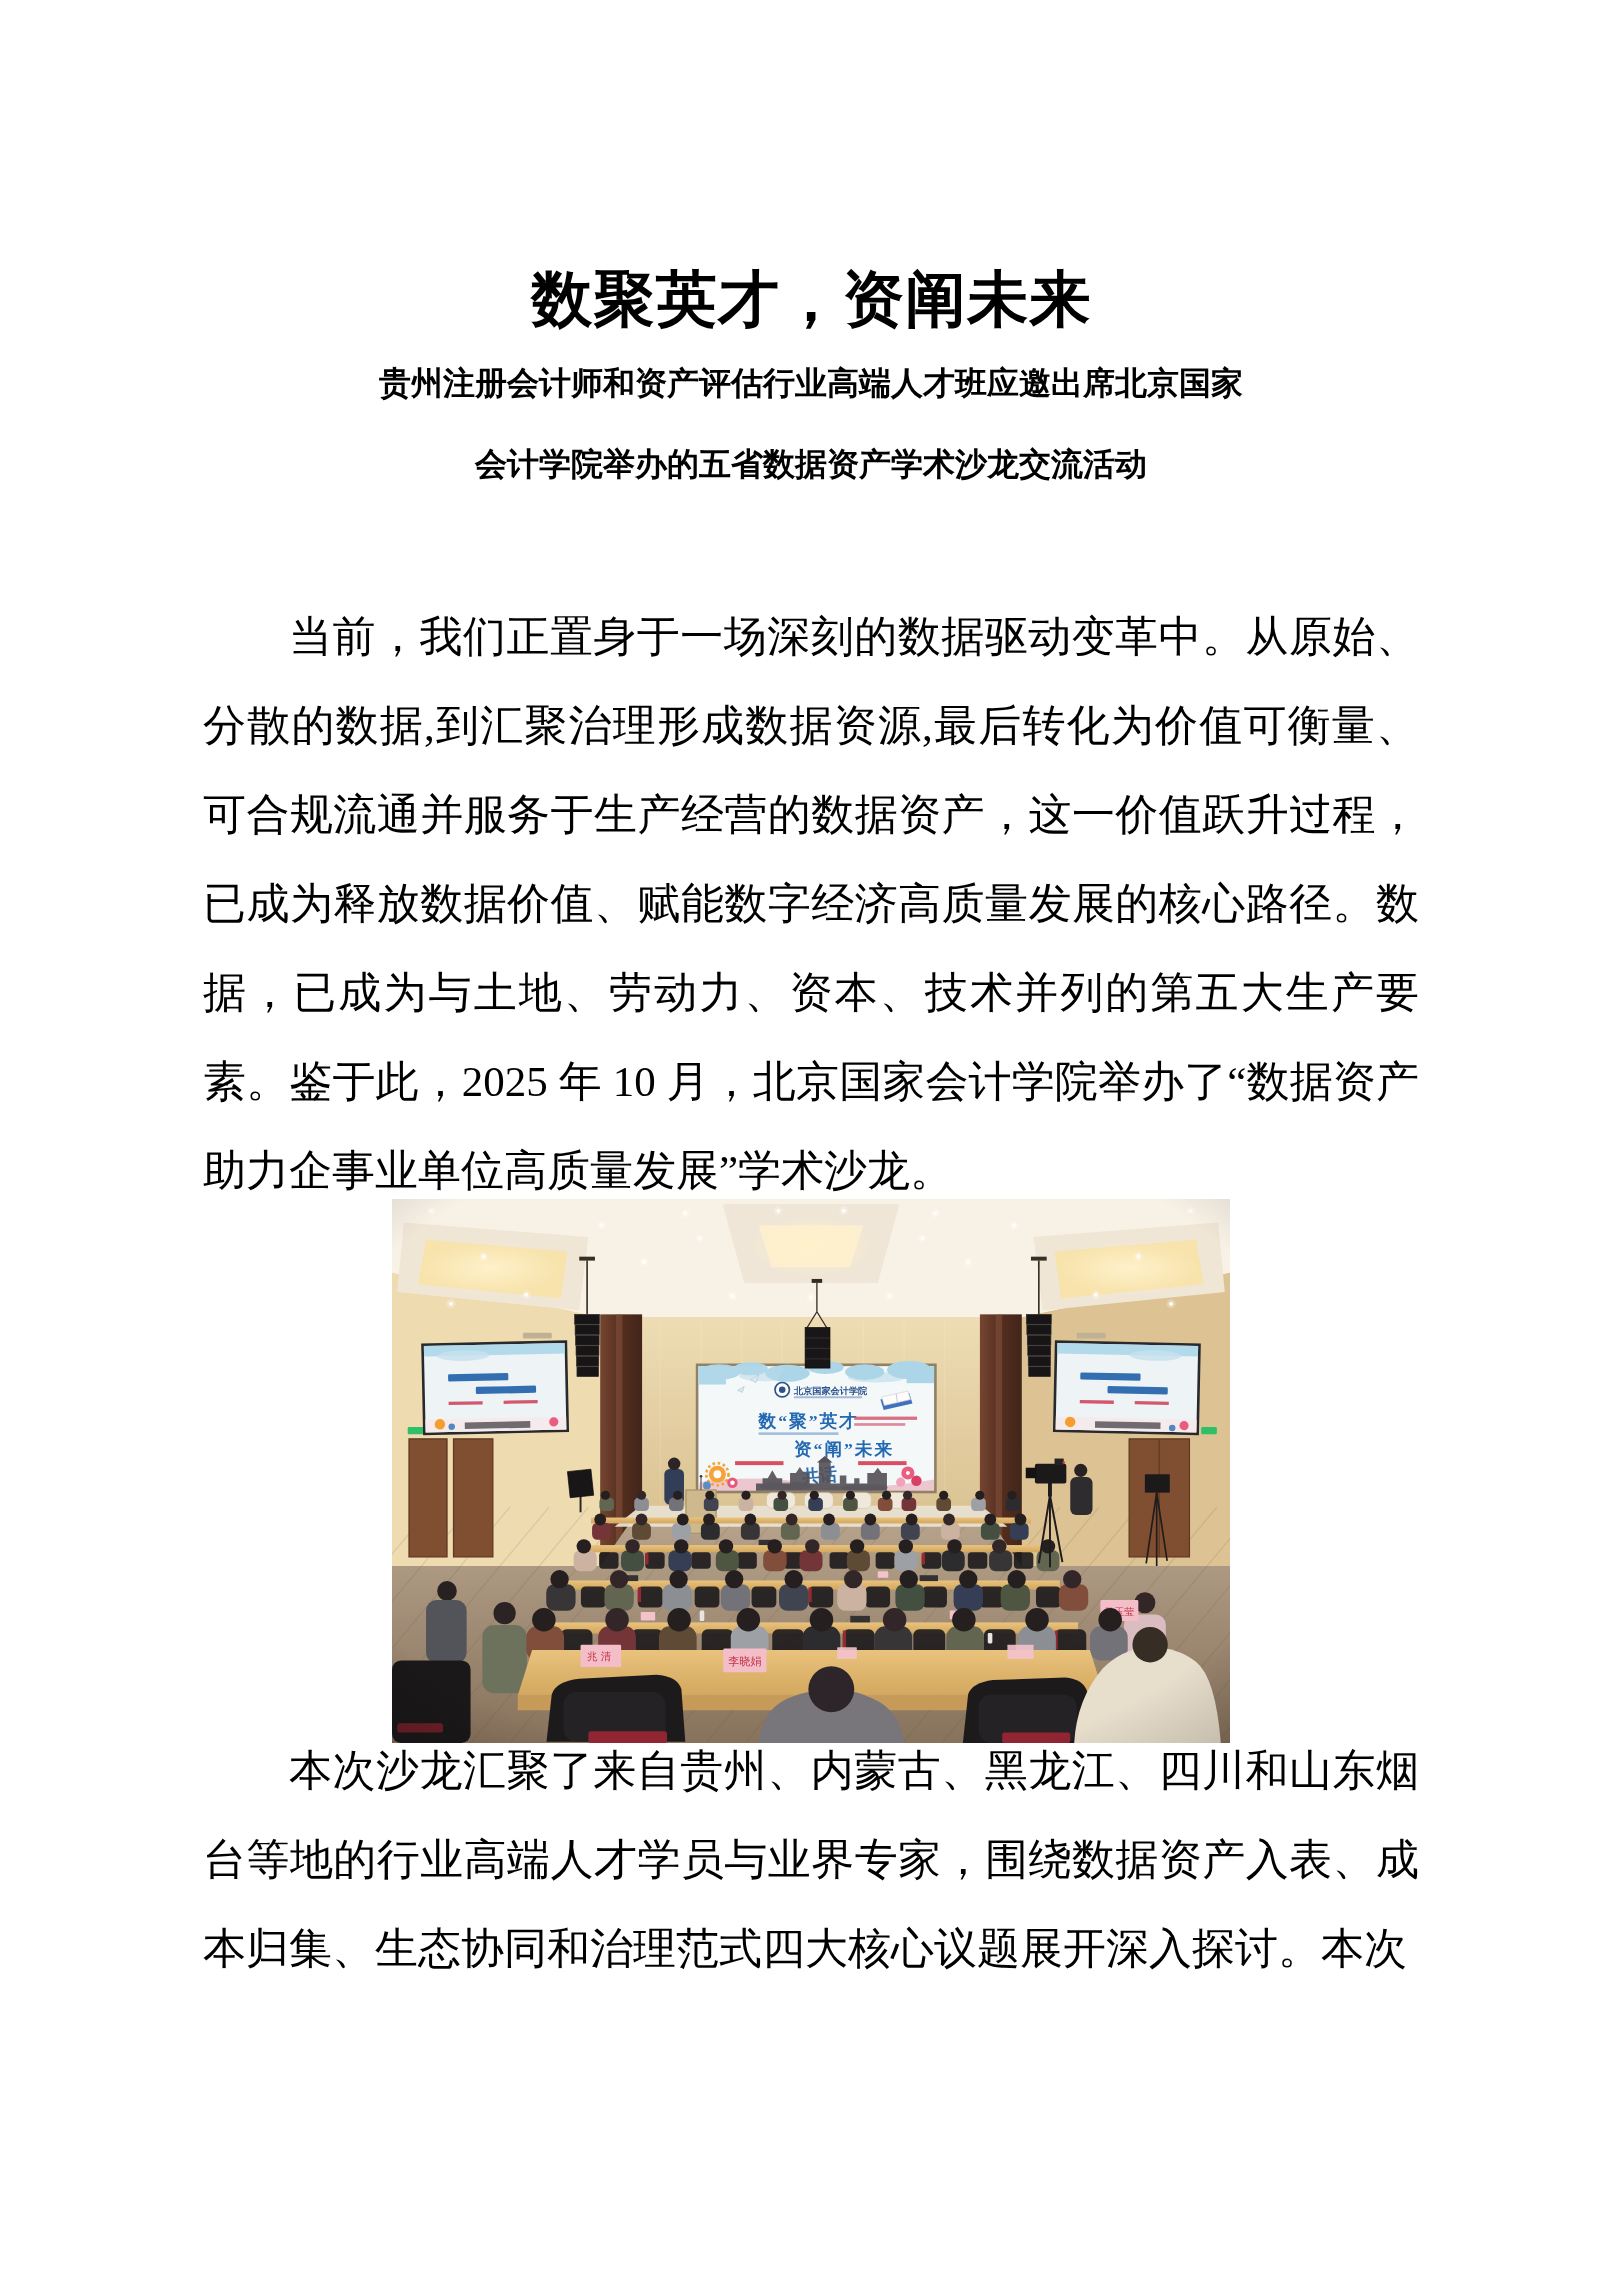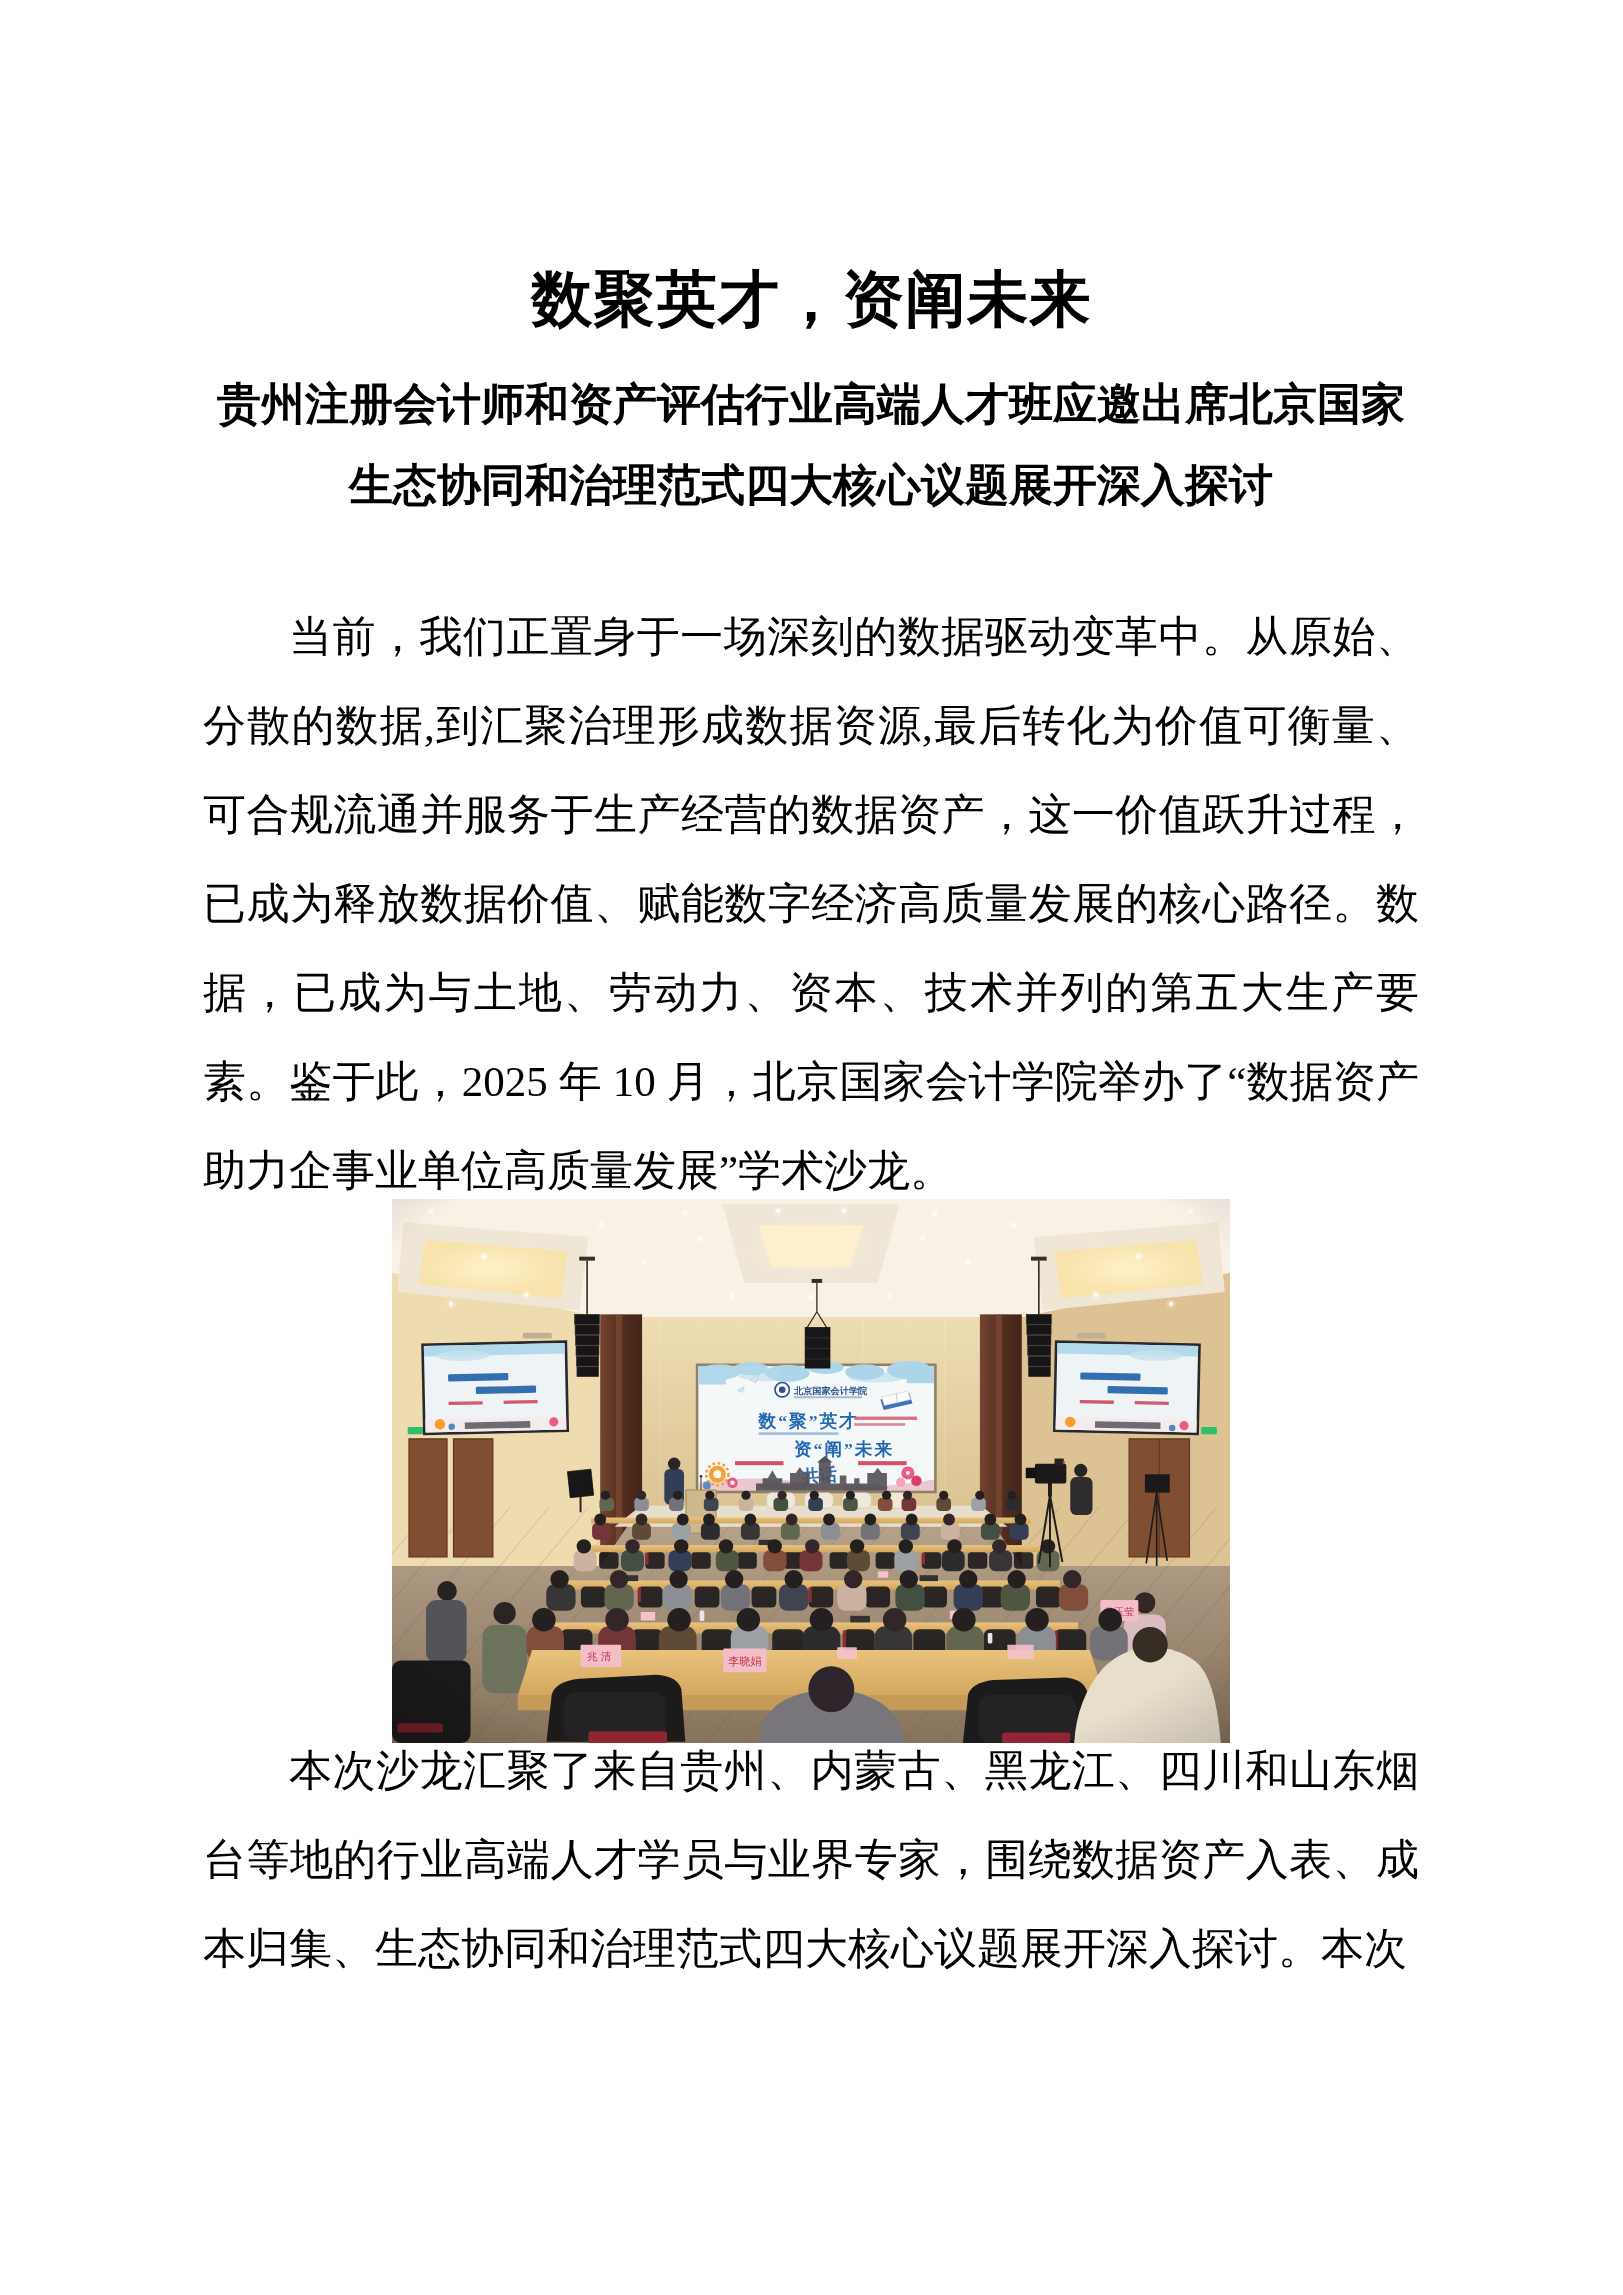--- a/index.html
+++ b/index.html
@@ -1,39 +1,39 @@
 <!DOCTYPE html>
 <html style="font-size:10.5px"><head>
 <meta charset="utf-8">
 <style>
   html,body{margin:0;padding:0;background:#ffffff;}
   .page{position:relative;width:1623px;height:2133px;background:#ffffff;overflow:hidden;
         font-family:"Liberation Serif","DejaVu Serif",serif;color:#000;}
   .doc-title{position:absolute;top:259px;left:0;width:100%;text-align:center;
              font-size:61px;font-weight:bold;letter-spacing:1.3px;}
-  .doc-subtitle{position:absolute;top:364px;left:203px;width:1216px;text-align:center;
-                font-size:44px;font-weight:bold;line-height:81px;}
+  .doc-subtitle{position:absolute;top:345px;left:203px;width:1216px;text-align:center;
+                font-size:32px;font-weight:bold;line-height:81px;font-family:Liberation Mono, monospace;}
   .para{position:absolute;left:203px;width:1216px;font-size:43px;line-height:89px;
         text-align:justify;text-indent:2em;}
   .p1{top:592px;}
   .p2{top:1726px;}
   .photo{position:absolute;top:1199px;left:392px;width:838px;height:544px;}
   .photo svg{display:block;width:100%;height:100%;}
   svg text{font-family:"Liberation Serif","DejaVu Serif",serif;}
 </style>
 </head>
 <body>
 
 <div class="page">
 
   <div class="doc-title">数聚英才，资阐未来</div>
 
   <div class="doc-subtitle">
     <div>贵州注册会计师和资产评估行业高端人才班应邀出席北京国家</div>
-    <div>生态协同和治理范式四大核心议题展开深入探讨</div>
+    <div>会计学院举办的五省数据资产学术沙龙交流活动</div>
   </div>
 
   <div class="para p1">当前，我们正置身于一场深刻的数据驱动变革中。从原始、分散的数据,到汇聚治理形成数据资源,最后转化为价值可衡量、可合规流通并服务于生产经营的数据资产，这一价值跃升过程，已成为释放数据价值、赋能数字经济高质量发展的核心路径。数据，已成为与土地、劳动力、资本、技术并列的第五大生产要素。鉴于此，2025 年 10 月，北京国家会计学院举办了“数据资产助力企事业单位高质量发展”学术沙龙。</div>
 
   <div class="photo">
     <svg id="photo-svg" viewBox="0 0 1280 830" preserveAspectRatio="none">
       <defs>
         <linearGradient id="wallG" x1="0" y1="0" x2="0" y2="1">
           <stop offset="0" stop-color="#eedfb8"></stop>
             <stop offset="1" stop-color="#d3bb8a"></stop>

